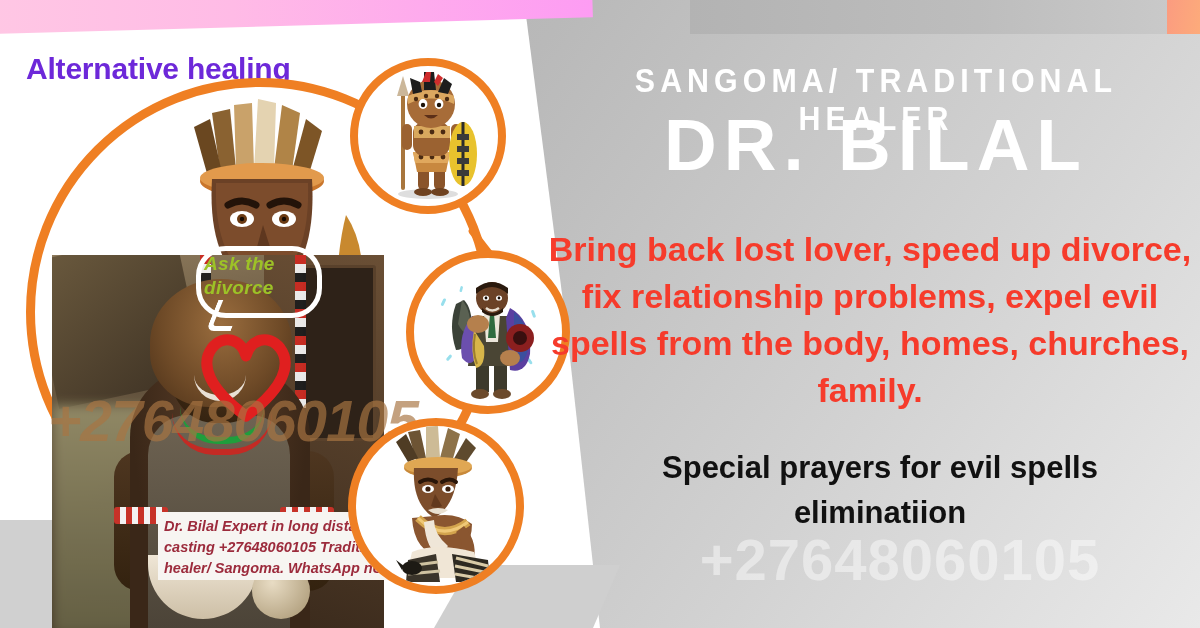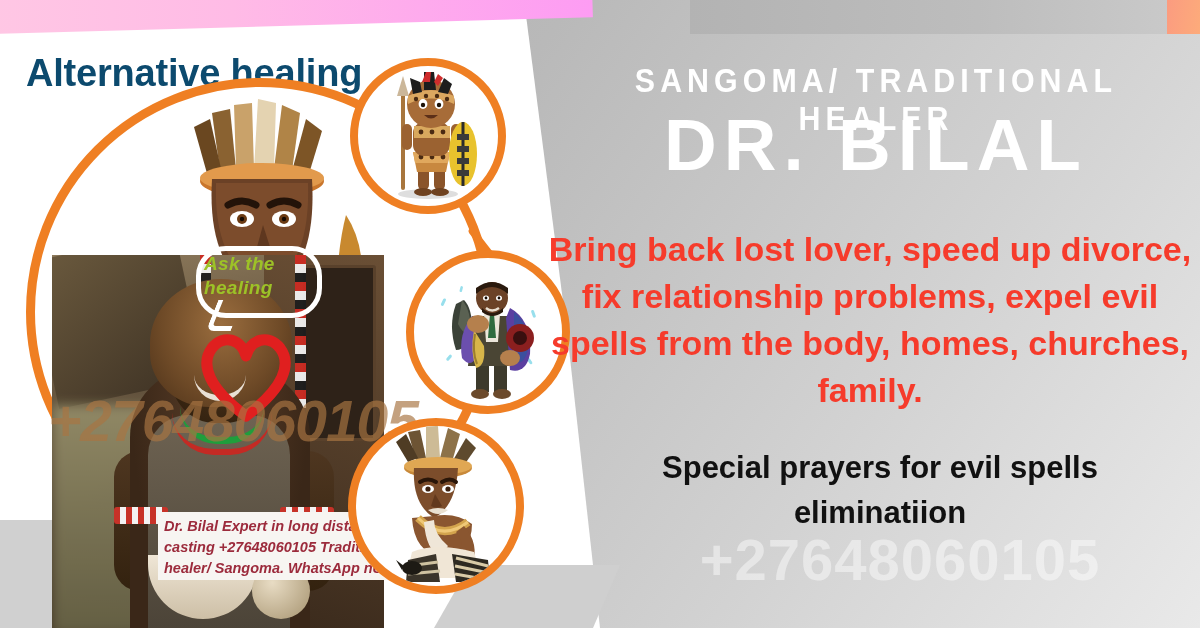--- a/index.html
+++ b/index.html
@@ -216,21 +216,21 @@
     text-align:center;line-height:45px;
     font-family:"Liberation Sans Narrow","Liberation Sans",sans-serif;
   }
   .ghost-phone{
     position:absolute;left:600px;top:526px;width:600px;
     font-size:58px;font-weight:700;color:rgba(255,255,255,.45);
     text-align:center;letter-spacing:1px;
   }
   .heading-alt{
     position:absolute;left:26px;top:52px;
-    font-size:38px;font-weight:700;color:#0c4a6e;letter-spacing:-.2px;
+    font-size:30px;font-weight:700;color:#6d28d9;letter-spacing:-.2px;
   }
 </style>
 </head>
 <body>
 
 <div id="poster">
 
   <div class="gray-panel"></div>
   <div class="white-wedge"></div>
   <div class="gray-foot"></div>
@@ -302,21 +302,21 @@
     <div class="neck-beads2"></div>
     <div class="neck-beads"></div>
     <div class="band-l"></div>
     <div class="band-r"></div>
     <div class="bowl"></div>
     <div class="gourd"></div>
   </div>
 
   <div class="bubble"></div>
   <div class="bubble-tail"></div>
-  <div class="bubble-text">Ask the healing</div>
+  <div class="bubble-text">Ask the divorce</div>
 
   <div class="heart-wrap">
     <svg width="100" height="92" viewBox="0 0 100 92">
       <path d="M50 86 C 12 58, 4 34, 16 18 C 28 3, 46 10, 50 26 C 54 10, 72 3, 84 18 C 96 34, 88 58, 50 86 Z" fill="none" stroke="#e01f1f" stroke-width="11" stroke-linejoin="round"></path>
     </svg>
   </div>
 
   <div class="photo-wm">+27648060105</div>
 
   <div class="caption">

